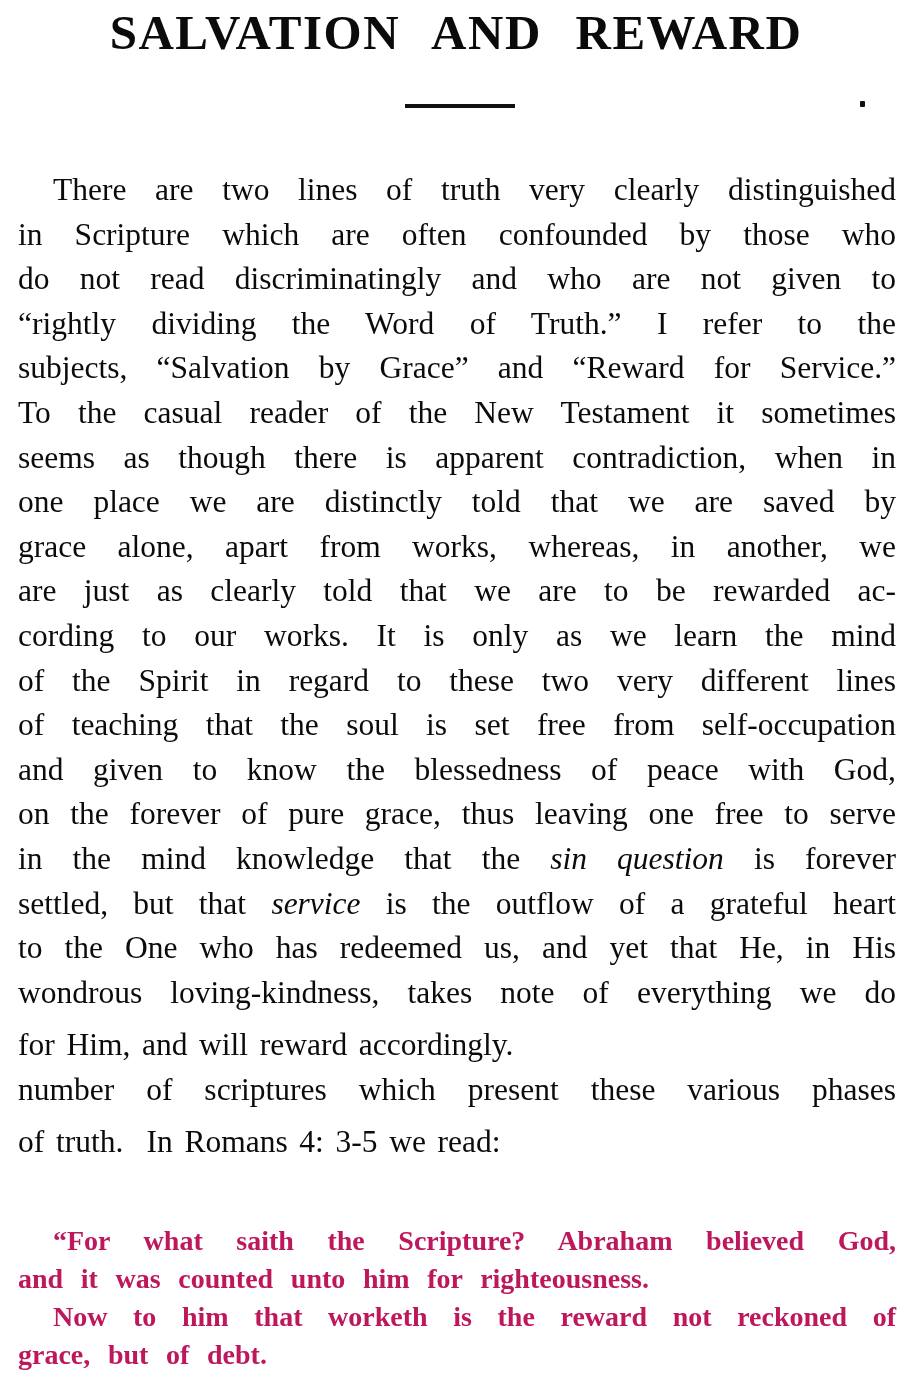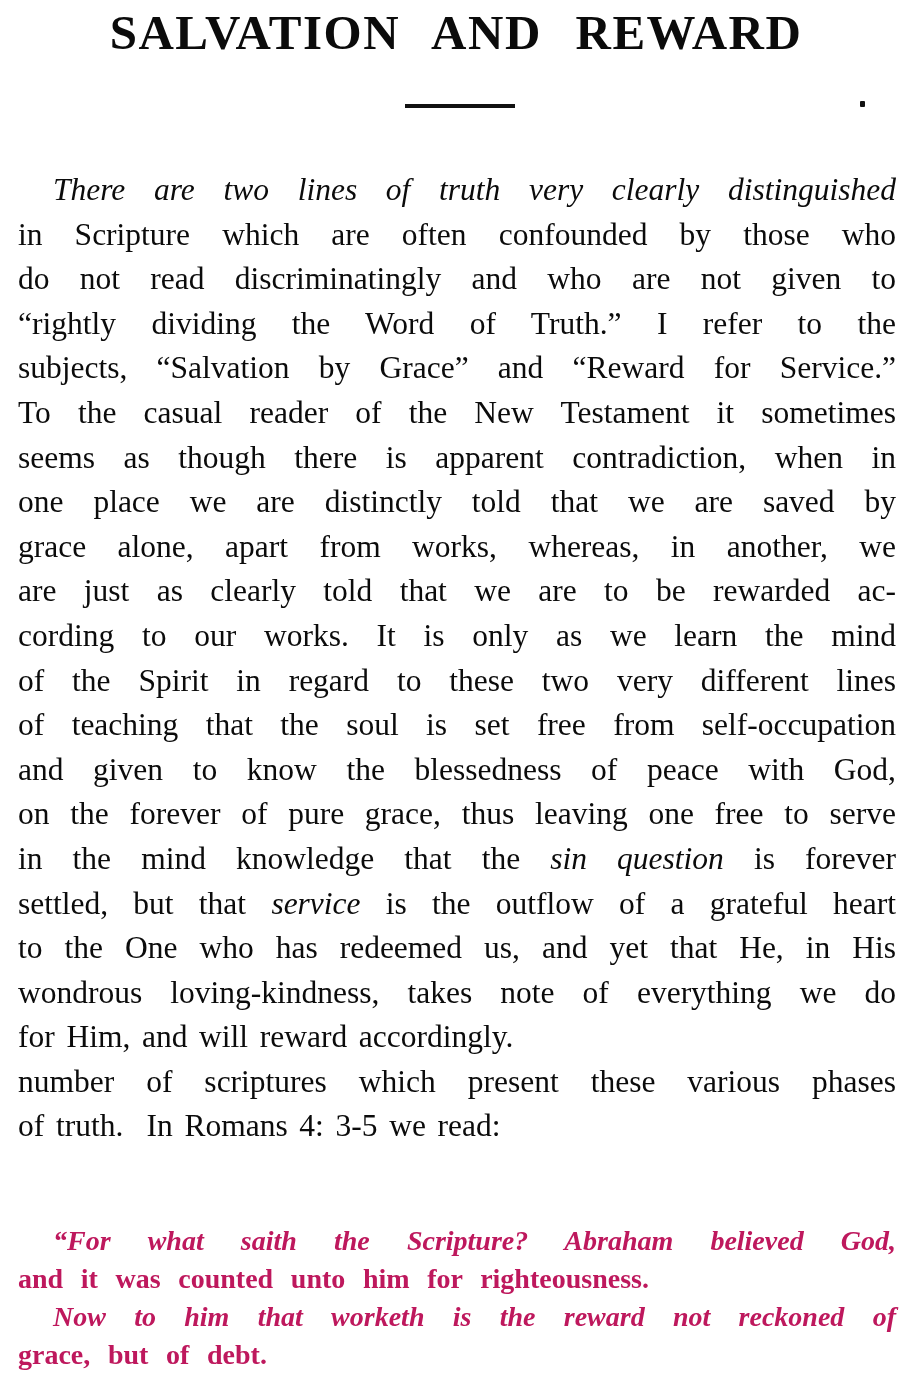--- a/index.html
+++ b/index.html
@@ -67,27 +67,27 @@
   .line {
     white-space: normal;
     text-align: left;
   }
   .line.j {
     text-align: justify;
     text-align-last: justify;
   }
   .line.ind {
     text-indent: 35px;
-    font-style: italic;
   }
   .quote-block .line:not(.j) {
     word-spacing: 0.38em;
   }
   .body-text .line:not(.j) {
     word-spacing: 0.12em;
+    margin-top: 8px;
   }
   .it {
     font-style: italic;
   }
 </style>
 </head>
 <body>
 
 <div class="page">
   <h1 class="title">SALVATION AND REWARD</h1>

